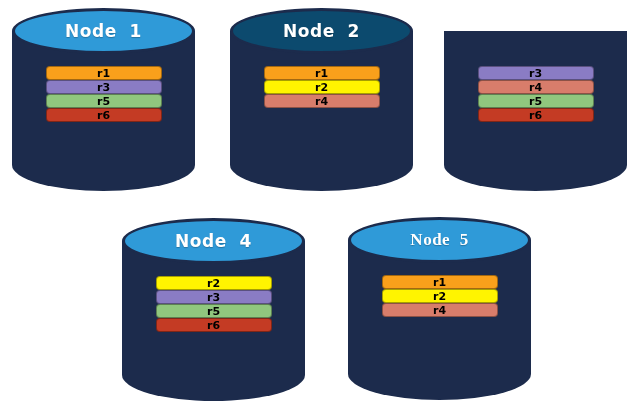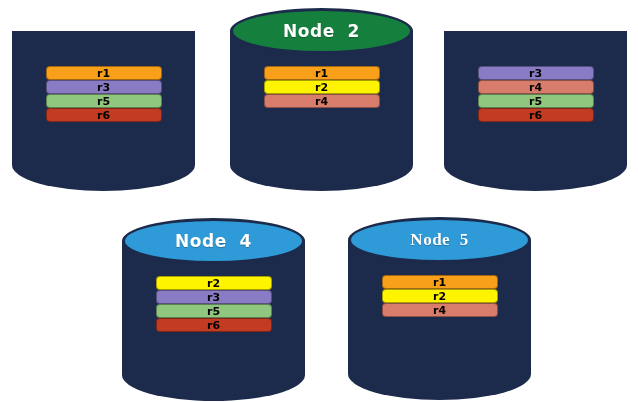--- a/index.html
+++ b/index.html
@@ -48,31 +48,34 @@
   .node4 { left:122px; top:218px; }
   .node5 { left:348px; top:217px; }
 </style>
 </head>
 <body>
 
 <div class="canvas">
 
   <div class="cyl node1">
     <div class="cyl-body" style="background: rgb(28, 43, 76);"></div>
+    <div class="cyl-top" style="background: rgb(47, 154, 216); border-color: rgb(28, 43, 76);">
+      <span class="cyl-title" style="color: rgb(255, 255, 255);">Node  1</span>
+    </div>
     <div class="bars">
       <div class="bar" style="background: rgb(249, 160, 27); color: rgb(0, 0, 0);">r1</div>
       <div class="bar" style="background: rgb(138, 124, 196); color: rgb(0, 0, 0);">r3</div>
       <div class="bar" style="background: rgb(144, 199, 126); color: rgb(0, 0, 0);">r5</div>
       <div class="bar" style="background: rgb(196, 59, 36); color: rgb(0, 0, 0);">r6</div>
     </div>
   </div>
 
   <div class="cyl node2">
     <div class="cyl-body" style="background: rgb(28, 43, 76);"></div>
-    <div class="cyl-top" style="background: #15803d; border-color: rgb(28, 43, 76);">
+    <div class="cyl-top" style="background: #0c4a6e; border-color: rgb(28, 43, 76);">
       <span class="cyl-title" style="color: rgb(255, 255, 255);">Node  2</span>
     </div>
     <div class="bars">
       <div class="bar" style="background: rgb(249, 160, 27); color: rgb(0, 0, 0);">r1</div>
       <div class="bar" style="background: rgb(255, 244, 0); color: rgb(0, 0, 0);">r2</div>
       <div class="bar" style="background: rgb(216, 125, 107); color: rgb(0, 0, 0);">r4</div>
     </div>
   </div>
 
   <div class="cyl node3">

